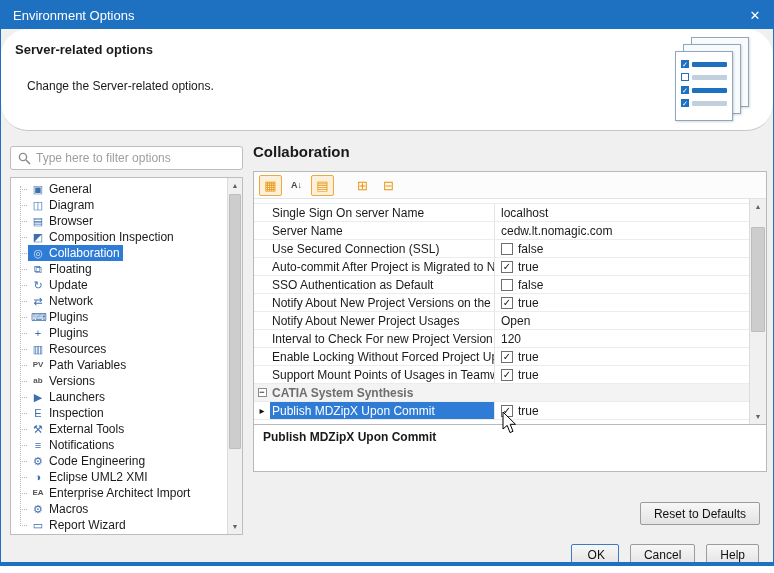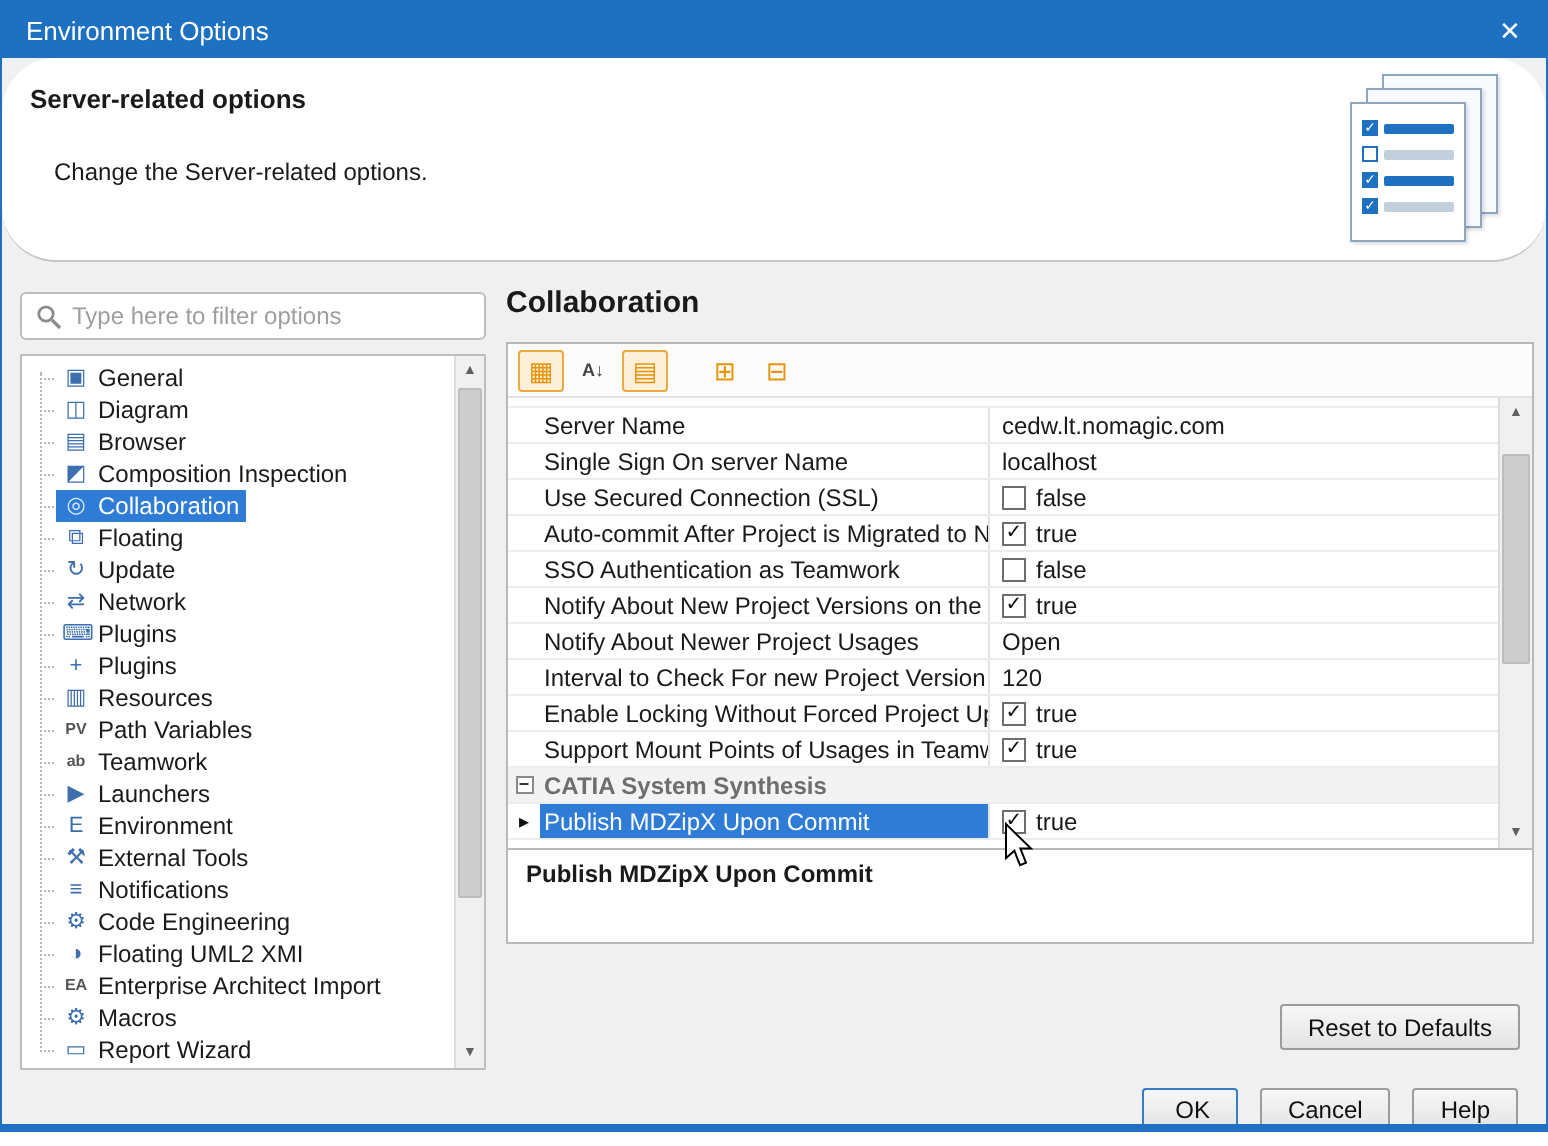--- a/index.html
+++ b/index.html
@@ -236,33 +236,33 @@
         </div>
         <div class="tree-item">
           <span class="ti-content">
             <span class="ti-icon txt">PV</span>
             <span class="ti-label">Path Variables</span>
           </span>
         </div>
         <div class="tree-item">
           <span class="ti-content">
             <span class="ti-icon txt">ab</span>
-            <span class="ti-label">Teamwork</span>
+            <span class="ti-label">Versions</span>
           </span>
         </div>
         <div class="tree-item">
           <span class="ti-content">
             <span class="ti-icon">▶</span>
             <span class="ti-label">Launchers</span>
           </span>
         </div>
         <div class="tree-item">
           <span class="ti-content">
             <span class="ti-icon">E</span>
-            <span class="ti-label">Environment</span>
+            <span class="ti-label">Inspection</span>
           </span>
         </div>
         <div class="tree-item">
           <span class="ti-content">
             <span class="ti-icon">⚒</span>
             <span class="ti-label">External Tools</span>
           </span>
         </div>
         <div class="tree-item">
           <span class="ti-content">
@@ -272,21 +272,21 @@
         </div>
         <div class="tree-item">
           <span class="ti-content">
             <span class="ti-icon">⚙</span>
             <span class="ti-label">Code Engineering</span>
           </span>
         </div>
         <div class="tree-item">
           <span class="ti-content">
             <span class="ti-icon">◑</span>
-            <span class="ti-label">Floating UML2 XMI</span>
+            <span class="ti-label">Eclipse UML2 XMI</span>
           </span>
         </div>
         <div class="tree-item">
           <span class="ti-content">
             <span class="ti-icon txt">EA</span>
             <span class="ti-label">Enterprise Architect Import</span>
           </span>
         </div>
         <div class="tree-item">
           <span class="ti-content">
@@ -326,51 +326,51 @@
         </button>
         <button class="tb-btn">
           <span class="tb-ic">⊟</span>
         </button>
       </div>
     <div class="gridwrap">
       <div class="grid">
           <div class="grid-row partial"></div>
           <div class="grid-row">
             <span class="cell-margin"></span>
+            <span class="cell-name">Single Sign On server Name</span>
+            <span class="cell-value">
+              <span>localhost</span>
+            </span>
+          </div>
+          <div class="grid-row">
+            <span class="cell-margin"></span>
             <span class="cell-name">Server Name</span>
             <span class="cell-value">
               <span>cedw.lt.nomagic.com</span>
-            </span>
-          </div>
-          <div class="grid-row">
-            <span class="cell-margin"></span>
-            <span class="cell-name">Single Sign On server Name</span>
-            <span class="cell-value">
-              <span>localhost</span>
             </span>
           </div>
           <div class="grid-row">
             <span class="cell-margin"></span>
             <span class="cell-name">Use Secured Connection (SSL)</span>
             <span class="cell-value">
               <span class="checkbox"></span>
               <span>false</span>
             </span>
           </div>
           <div class="grid-row">
             <span class="cell-margin"></span>
             <span class="cell-name">Auto-commit After Project is Migrated to Ne...</span>
             <span class="cell-value">
               <span class="checkbox">✓</span>
               <span>true</span>
             </span>
           </div>
           <div class="grid-row">
             <span class="cell-margin"></span>
-            <span class="cell-name">SSO Authentication as Teamwork</span>
+            <span class="cell-name">SSO Authentication as Default</span>
             <span class="cell-value">
               <span class="checkbox"></span>
               <span>false</span>
             </span>
           </div>
           <div class="grid-row">
             <span class="cell-margin"></span>
             <span class="cell-name">Notify About New Project Versions on the S...</span>
             <span class="cell-value">
               <span class="checkbox">✓</span>

